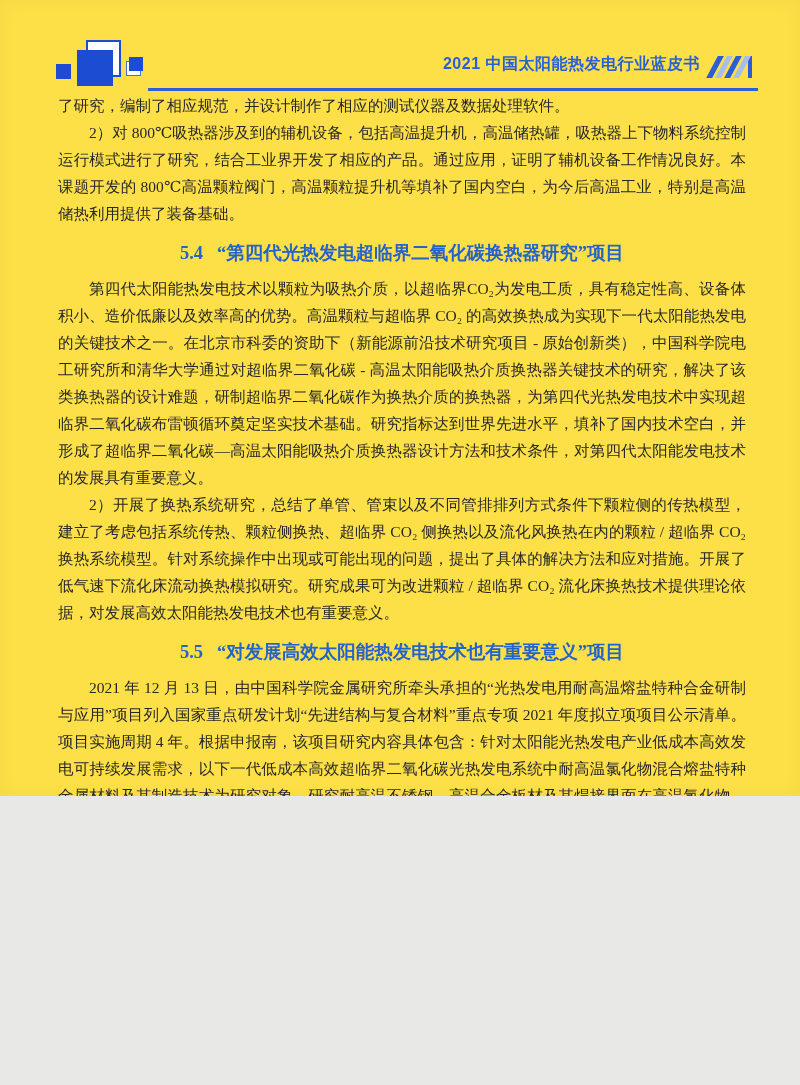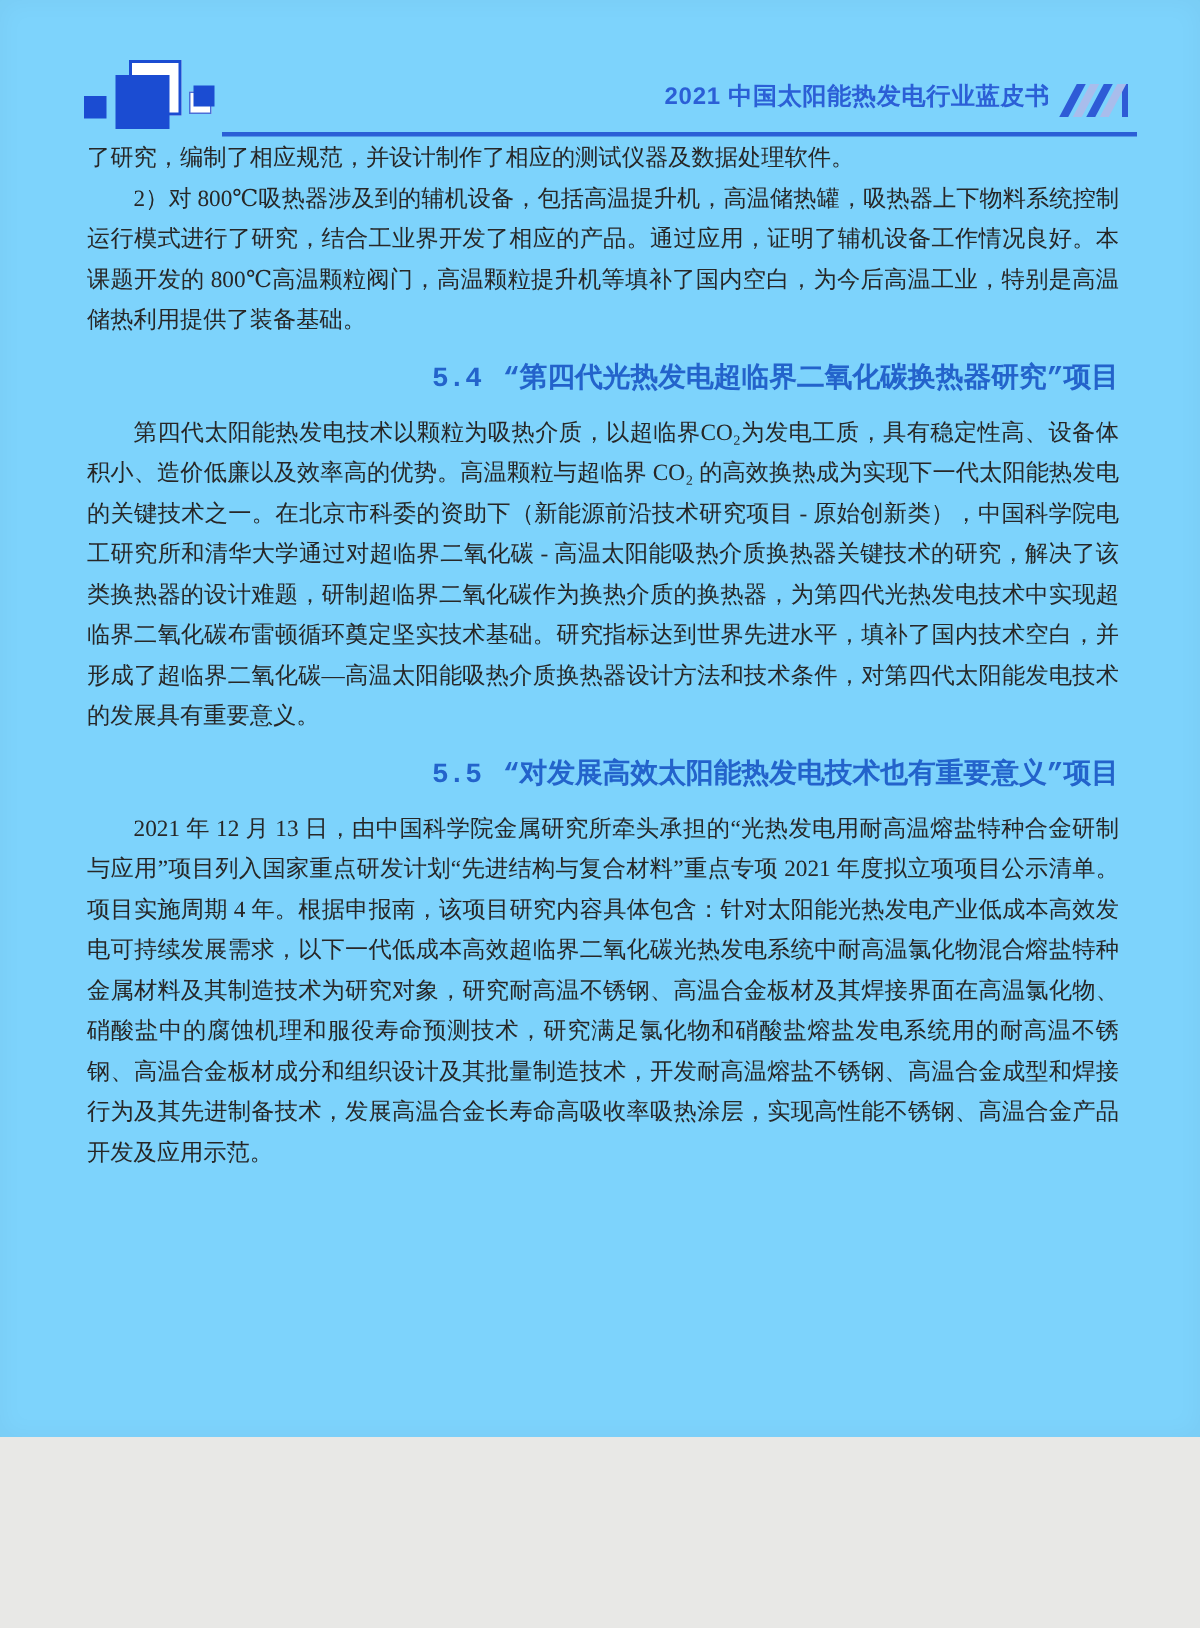--- a/index.html
+++ b/index.html
@@ -1,19 +1,19 @@
 <!DOCTYPE html>
 <html lang="zh"><head>
 <meta charset="utf-8">
 <style>
   html,body{margin:0;padding:0;}
   body{background:#e8e8e6;font-family:"Liberation Serif","DejaVu Serif",serif;}
   .page{
-    position:relative;width:800px;height:958px;margin:0 auto;
-    background:#7dd3fc;overflow:hidden;
+    position:relative;width:800px;height:796px;margin:0 auto;
+    background:#fde047;overflow:hidden;
     box-shadow:inset 0 0 18px rgba(0,0,0,0.04);
   }
 
   
   .header{position:absolute;left:0;top:0;width:100%;height:92px;}
   .logo{position:absolute;left:56px;top:40px;width:100px;height:52px;}
   .logo .sq-small-left{position:absolute;left:0;top:24px;width:15px;height:15px;background:#1b4cd2;}
   .logo .sq-outline{position:absolute;left:30px;top:0;width:31px;height:33px;background:#ffffff;border:2px solid #1b4cd2;}
   .logo .sq-big{position:absolute;left:21px;top:10px;width:36px;height:36px;background:#1b4cd2;}
   .logo .sq-outline-right{position:absolute;left:70px;top:21px;width:13px;height:13px;background:#fff;border:1px solid #4a6fd8;}
@@ -33,23 +33,23 @@
   
   .doc-body{
     position:absolute;left:58px;right:54px;top:92px;
     font-size:15.5px;line-height:27px;color:#272727;
     text-align:justify;text-justify:inter-ideograph;
   }
   .doc-body p{margin:0;text-indent:2em;}
   .doc-body p.no-indent{text-indent:0;}
   .sec-heading{
     margin:13px 0 9px 0;
-    font-family:Liberation Mono, monospace;
+    font-family:Liberation Serif, serif;
     font-weight:bold;font-size:18.5px;line-height:26px;color:#2363cb;
-    text-align:right;text-indent:0;
+    text-align:center;text-indent:0;
   }
   .sec-heading .sec-num{margin-right:14px;}
 
   
   .footer{position:absolute;left:0;top:1006px;width:100%;height:30px;}
   .footer-bar{position:absolute;left:58px;top:7px;display:flex;align-items:center;}
   .footer-bar .solid{width:56px;height:11px;background:#18b1ef;}
   .footer-bar .fsl{width:4px;height:11px;margin-left:2.5px;transform:skewX(-28deg);background:#18b1ef;}
   .footer-page{
     position:absolute;left:140px;top:2px;
@@ -88,20 +88,21 @@
 
   <div class="doc-body">
     <p class="no-indent">了研究，编制了相应规范，并设计制作了相应的测试仪器及数据处理软件。</p>
     <p>2）对 800℃吸热器涉及到的辅机设备，包括高温提升机，高温储热罐，吸热器上下物料系统控制运行模式进行了研究，结合工业界开发了相应的产品。通过应用，证明了辅机设备工作情况良好。本课题开发的 800℃高温颗粒阀门，高温颗粒提升机等填补了国内空白，为今后高温工业，特别是高温储热利用提供了装备基础。</p>
 
     <div class="sec-heading">
       <span class="sec-num">5.4</span><span>“第四代光热发电超临界二氧化碳换热器研究”项目</span>
     </div>
 
     <p>第四代太阳能热发电技术以颗粒为吸热介质，以超临界CO₂为发电工质，具有稳定性高、设备体积小、造价低廉以及效率高的优势。高温颗粒与超临界 CO₂ 的高效换热成为实现下一代太阳能热发电的关键技术之一。在北京市科委的资助下（新能源前沿技术研究项目 - 原始创新类），中国科学院电工研究所和清华大学通过对超临界二氧化碳 - 高温太阳能吸热介质换热器关键技术的研究，解决了该类换热器的设计难题，研制超临界二氧化碳作为换热介质的换热器，为第四代光热发电技术中实现超临界二氧化碳布雷顿循环奠定坚实技术基础。研究指标达到世界先进水平，填补了国内技术空白，并形成了超临界二氧化碳—高温太阳能吸热介质换热器设计方法和技术条件，对第四代太阳能发电技术的发展具有重要意义。</p>
+    <p>2）开展了换热系统研究，总结了单管、管束以及不同管排排列方式条件下颗粒侧的传热模型，建立了考虑包括系统传热、颗粒侧换热、超临界 CO₂ 侧换热以及流化风换热在内的颗粒 / 超临界 CO₂ 换热系统模型。针对系统操作中出现或可能出现的问题，提出了具体的解决方法和应对措施。开展了低气速下流化床流动换热模拟研究。研究成果可为改进颗粒 / 超临界 CO₂ 流化床换热技术提供理论依据，对发展高效太阳能热发电技术也有重要意义。</p>
 
     <div class="sec-heading">
       <span class="sec-num">5.5</span><span>“对发展高效太阳能热发电技术也有重要意义”项目</span>
     </div>
 
     <p>2021 年 12 月 13 日，由中国科学院金属研究所牵头承担的“光热发电用耐高温熔盐特种合金研制与应用”项目列入国家重点研发计划“先进结构与复合材料”重点专项 2021 年度拟立项项目公示清单。项目实施周期 4 年。根据申报南，该项目研究内容具体包含：针对太阳能光热发电产业低成本高效发电可持续发展需求，以下一代低成本高效超临界二氧化碳光热发电系统中耐高温氯化物混合熔盐特种金属材料及其制造技术为研究对象，研究耐高温不锈钢、高温合金板材及其焊接界面在高温氯化物、硝酸盐中的腐蚀机理和服役寿命预测技术，研究满足氯化物和硝酸盐熔盐发电系统用的耐高温不锈钢、高温合金板材成分和组织设计及其批量制造技术，开发耐高温熔盐不锈钢、高温合金成型和焊接行为及其先进制备技术，发展高温合金长寿命高吸收率吸热涂层，实现高性能不锈钢、高温合金产品开发及应用示范。</p>
   </div>
 
   <div class="footer">
     <div class="footer-bar">

